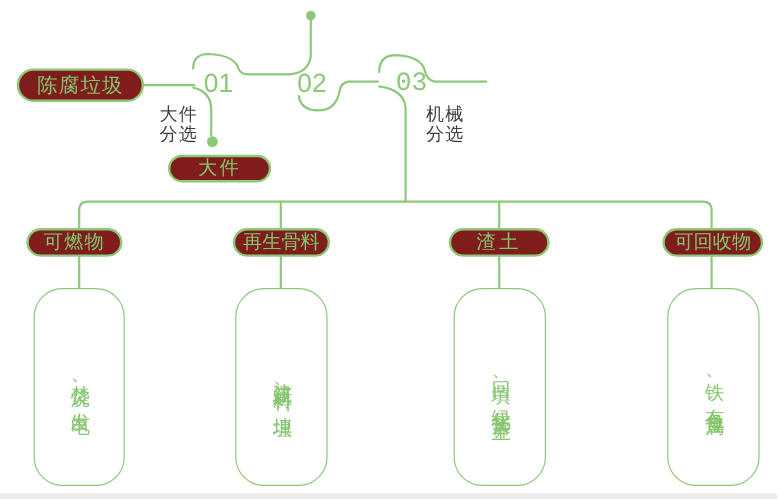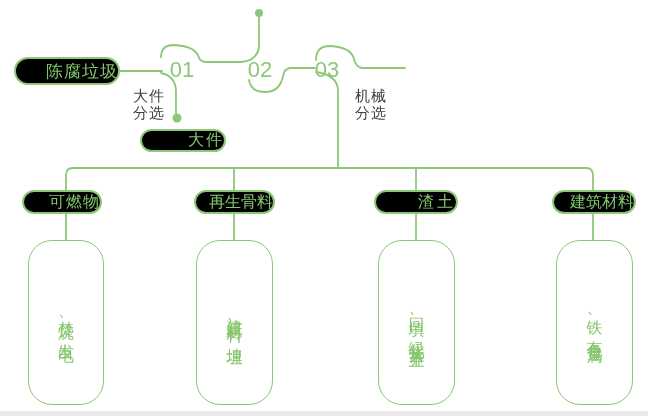--- a/index.html
+++ b/index.html
@@ -3,36 +3,36 @@
 <meta charset="utf-8">
 <style>
   html,body{margin:0;padding:0;background:#ffffff;}
   .canvas{
     position:relative;width:648px;height:416px;background:#ffffff;overflow:hidden;
     font-family:"Liberation Sans","DejaVu Sans",sans-serif;
   }
   .lines{position:absolute;left:0;top:0;}
   .pill{
     position:absolute;border:2px solid #8cc878;border-radius:14px;
-    display:flex;align-items:center;justify-content:flex-end;
-    color:#82c56c;background:#000000;box-sizing:border-box;
+    display:flex;align-items:center;justify-content:center;
+    color:#82c56c;background:#7f1d1d;box-sizing:border-box;
     white-space:nowrap;
   }
   .pill-source{left:14px;top:57px;width:106px;height:28px;font-size:17px;letter-spacing:1px;}
   .pill-bulky{left:140px;top:129px;width:86px;height:23px;font-size:16px;letter-spacing:2px;border-radius:12px;}
   .pill-branch{top:190px;height:24px;font-size:16px;border-radius:12px;letter-spacing:1px;}
   .pill-b1{left:22px;width:80px;}
   .pill-b2{left:194px;width:81px;letter-spacing:0;}
   .pill-b3{left:374px;width:84px;letter-spacing:3px;}
   .pill-b4{left:552px;width:84px;letter-spacing:0;}
   .stepnum{
     position:absolute;top:54px;width:44px;height:32px;
     font-size:22px;line-height:32px;text-align:center;color:#8cc878;
   }
-  .n1{left:160px;} .n2{left:238px;} .n3{left:305px;}
+  .n1{left:160px;} .n2{left:238px;} .n3{left:321px;font-family:Liberation Mono, monospace;}
   .steplabel{
     position:absolute;color:#3f3f3f;font-size:15px;line-height:17px;
     letter-spacing:1px;white-space:pre-line;
   }
   .lab1{left:133px;top:87px;}
   .lab2{left:268px;top:11px;}
   .lab3{left:355px;top:87px;}
   .resultbox{
     position:absolute;top:240px;height:165px;border:1.6px solid #8cc878;
     border-radius:24px;box-sizing:border-box;background:#ffffff;
@@ -94,21 +94,21 @@
   <div class="pill pill-branch pill-b1">
     <span>可燃物</span>
   </div>
   <div class="pill pill-branch pill-b2">
     <span>再生骨料</span>
   </div>
   <div class="pill pill-branch pill-b3">
     <span>渣土</span>
   </div>
   <div class="pill pill-branch pill-b4">
-    <span>建筑材料</span>
+    <span>可回收物</span>
   </div>
 
   <div class="resultbox box-b1">
     <span class="vtext">焚烧、发电</span>
   </div>
   <div class="resultbox box-b2">
     <span class="vtext">建筑材料、填埋</span>
   </div>
   <div class="resultbox box-b3">
     <span class="vtext">回填、绿化营养土</span>

